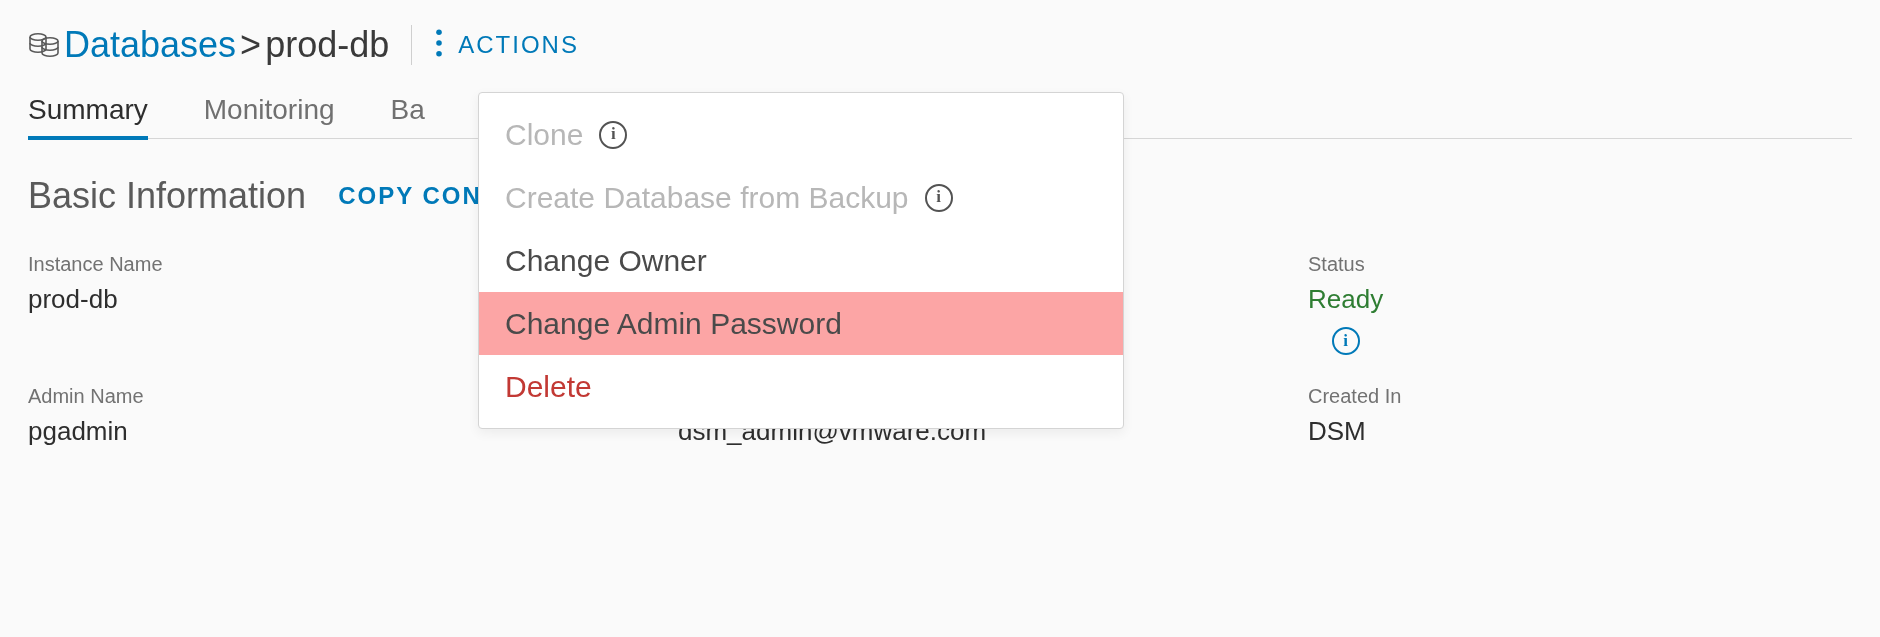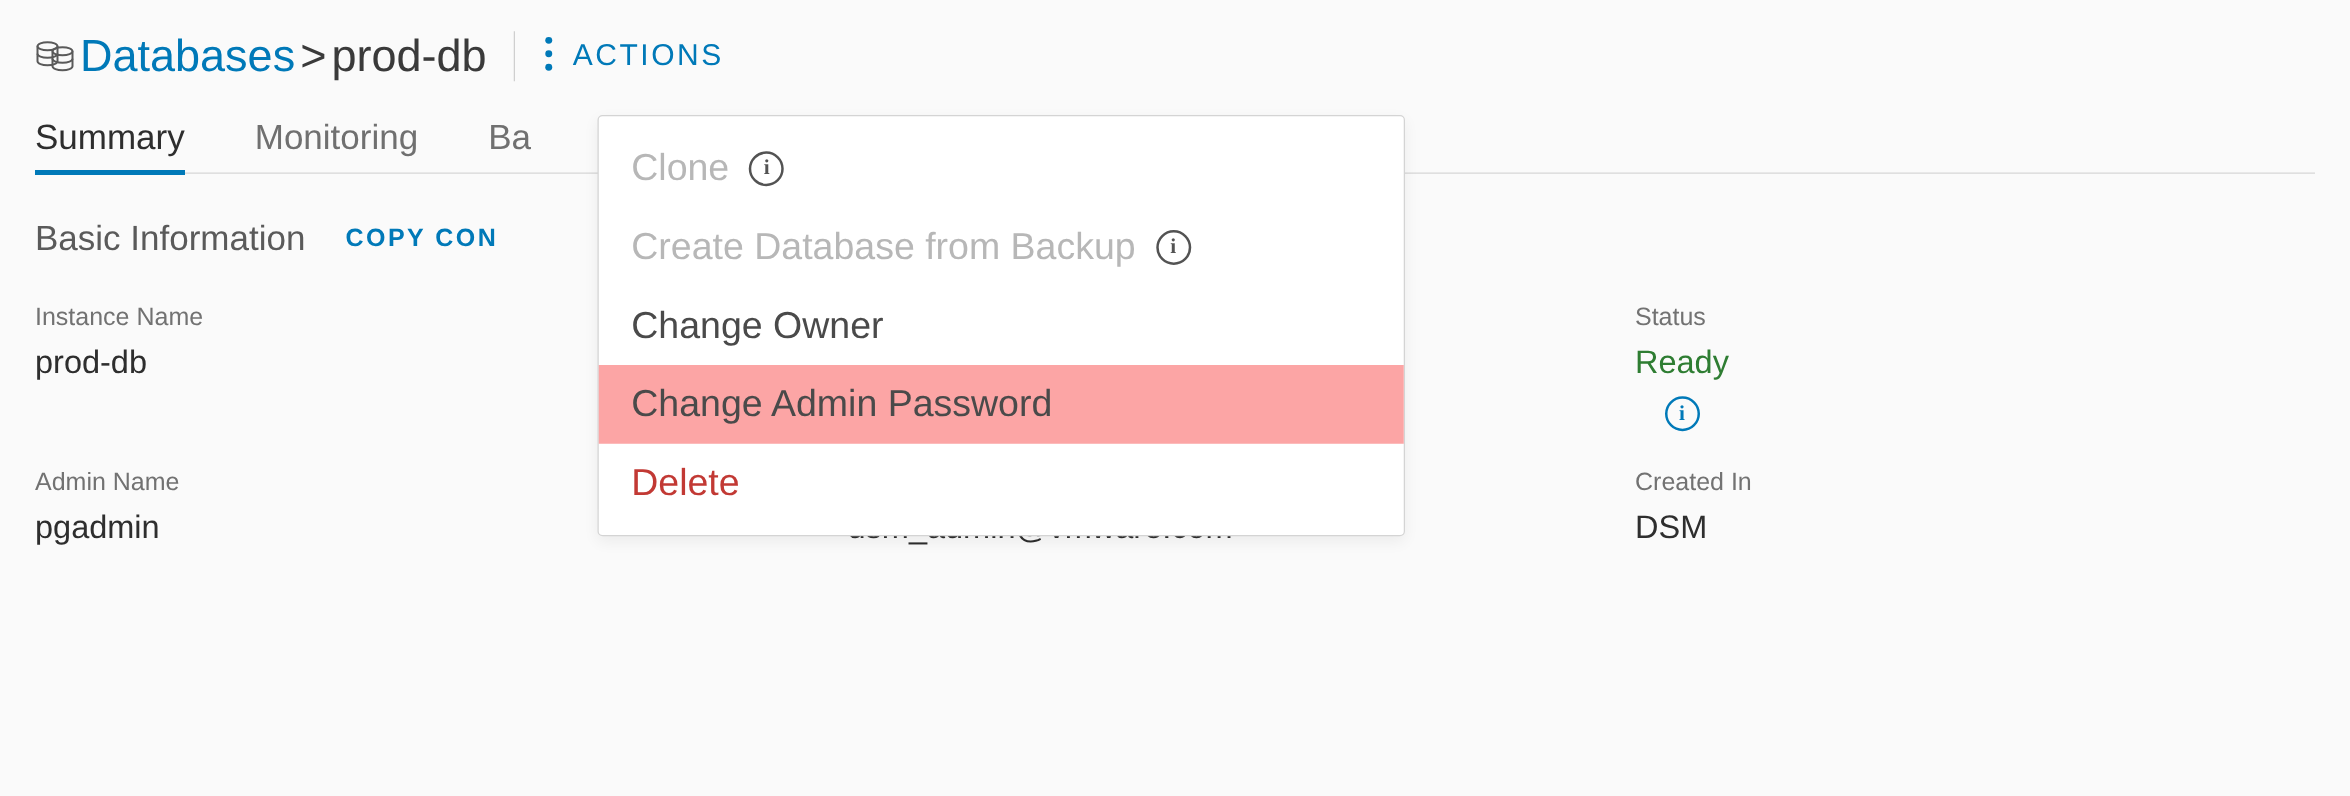--- a/index.html
+++ b/index.html
@@ -88,26 +88,26 @@
       height: 4px;
       background: #0079b8;
     }
     .section-header {
       display: flex;
       align-items: center;
       gap: 32px;
       margin-bottom: 36px;
     }
     .section-title {
-      font-size: 28px;
+      font-size: 36px;
       color: #5a5a5a;
       font-weight: 400;
     }
     .copy-link {
-      font-size: 20px;
+      font-size: 24px;
       letter-spacing: 2px;
       color: #0079b8;
       font-weight: 600;
       text-transform: uppercase;
       cursor: pointer;
     }
     .info-grid {
       display: grid;
       grid-template-columns: 650px 630px auto;
       row-gap: 30px;

